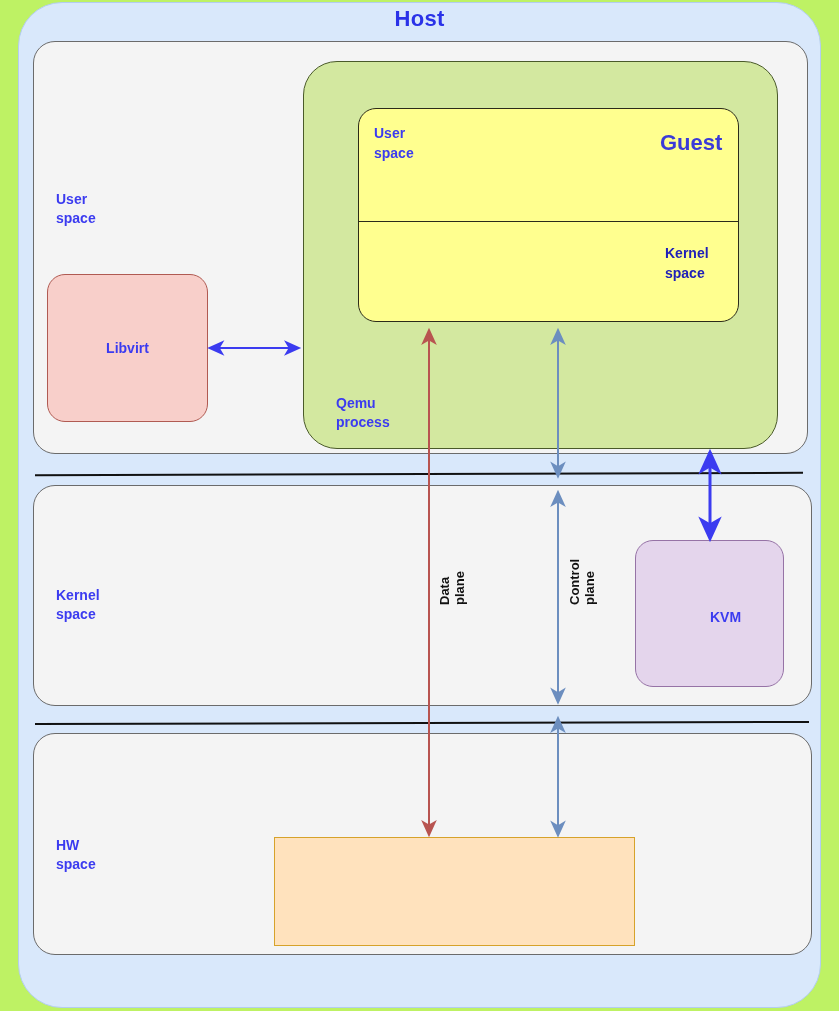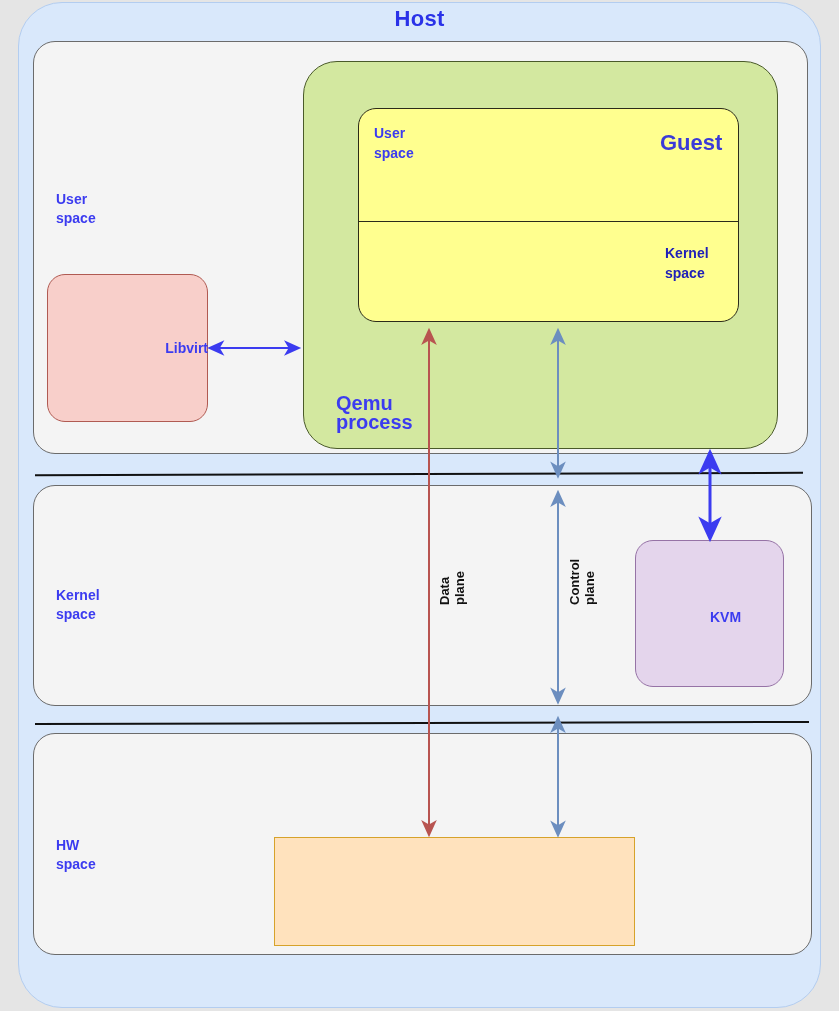--- a/index.html
+++ b/index.html
@@ -7,21 +7,21 @@
     padding: 0;
     background: #ffffff;
   }
   body {
     font-family: "Liberation Sans", sans-serif;
   }
   #canvas {
     position: relative;
     width: 839px;
     height: 1011px;
-    background: #e5e5e5;
+    background: #bef264;
     overflow: hidden;
   }
 
   
   .host-box {
     position: absolute;
     left: 18px;
     top: 2px;
     width: 803px;
     height: 1006px;
@@ -85,21 +85,21 @@
     height: 388px;
     background: #d3e8a0;
     border: 1px solid #4a5a2a;
     border-radius: 34px;
     box-sizing: border-box;
   }
   .qemu-label {
     position: absolute;
     left: 336px;
     top: 394px;
-    font-size: 20px;
+    font-size: 14px;
     font-weight: bold;
     color: #3b3bf0;
     line-height: 19px;
     white-space: pre-line;
   }
 
   
   .guest-box {
     position: absolute;
     left: 358px;
@@ -158,21 +158,21 @@
     background: #f8cfca;
     border: 1px solid #b05a52;
     border-radius: 18px;
     box-sizing: border-box;
   }
   .libvirt-label {
     position: absolute;
     left: 47px;
     top: 340px;
     width: 161px;
-    text-align: right;
+    text-align: center;
     font-size: 14px;
     font-weight: bold;
     color: #3b3bf0;
   }
 
   
   .kvm-box {
     position: absolute;
     left: 635px;
     top: 540px;

